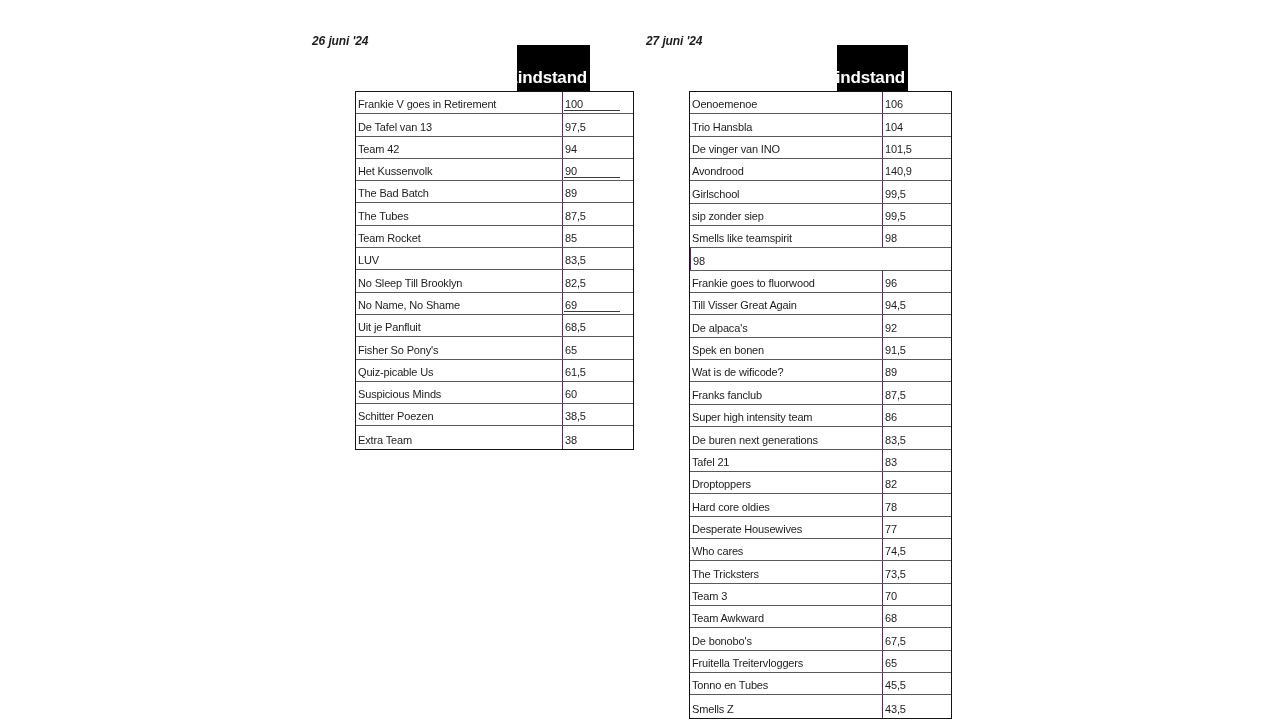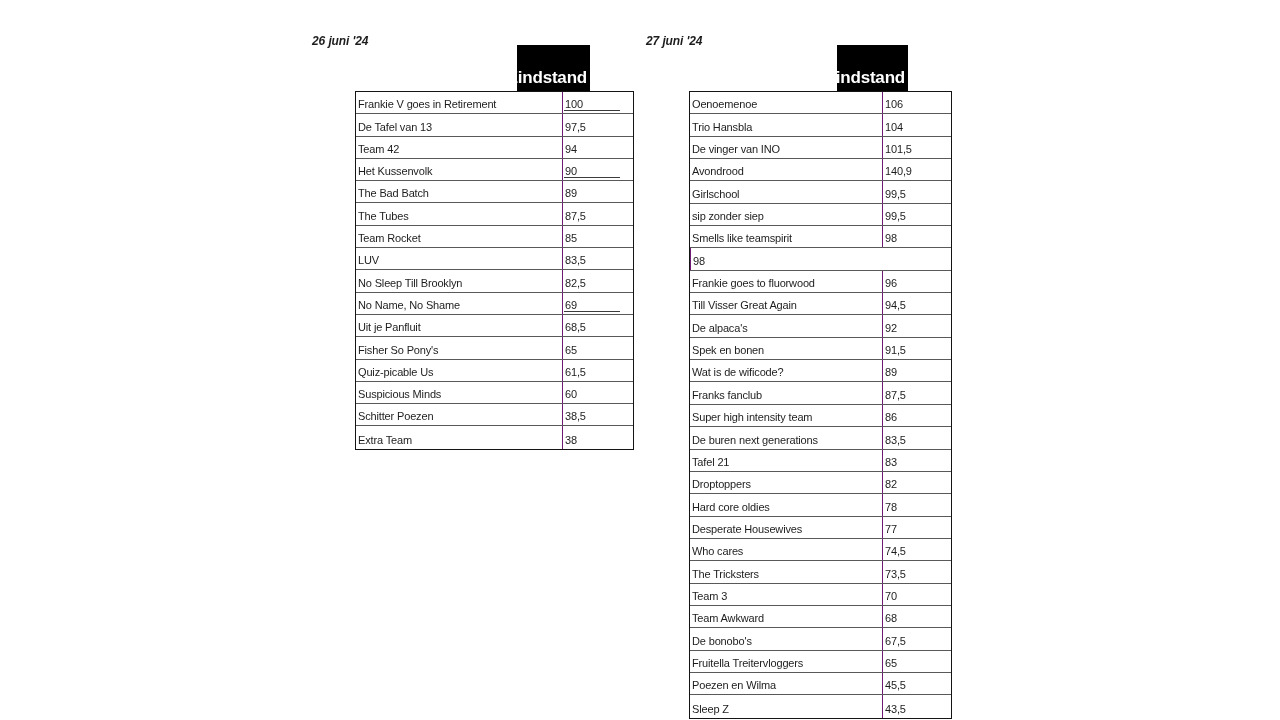--- a/index.html
+++ b/index.html
@@ -320,24 +320,24 @@
           <div class="cell name">De bonobo's</div>
           <div class="cell score">67,5</div>
         </div>
 
         <div class="row">
           <div class="cell name">Fruitella Treitervloggers</div>
           <div class="cell score">65</div>
         </div>
 
         <div class="row">
-          <div class="cell name">Poezen en Wilma</div>
+          <div class="cell name">Tonno en Tubes</div>
           <div class="cell score">45,5</div>
         </div>
 
         <div class="row">
-          <div class="cell name">Sleep Z</div>
+          <div class="cell name">Smells Z</div>
           <div class="cell score">43,5</div>
         </div>
       </div>
   </div>
 
 </div>
 
 </body></html>

